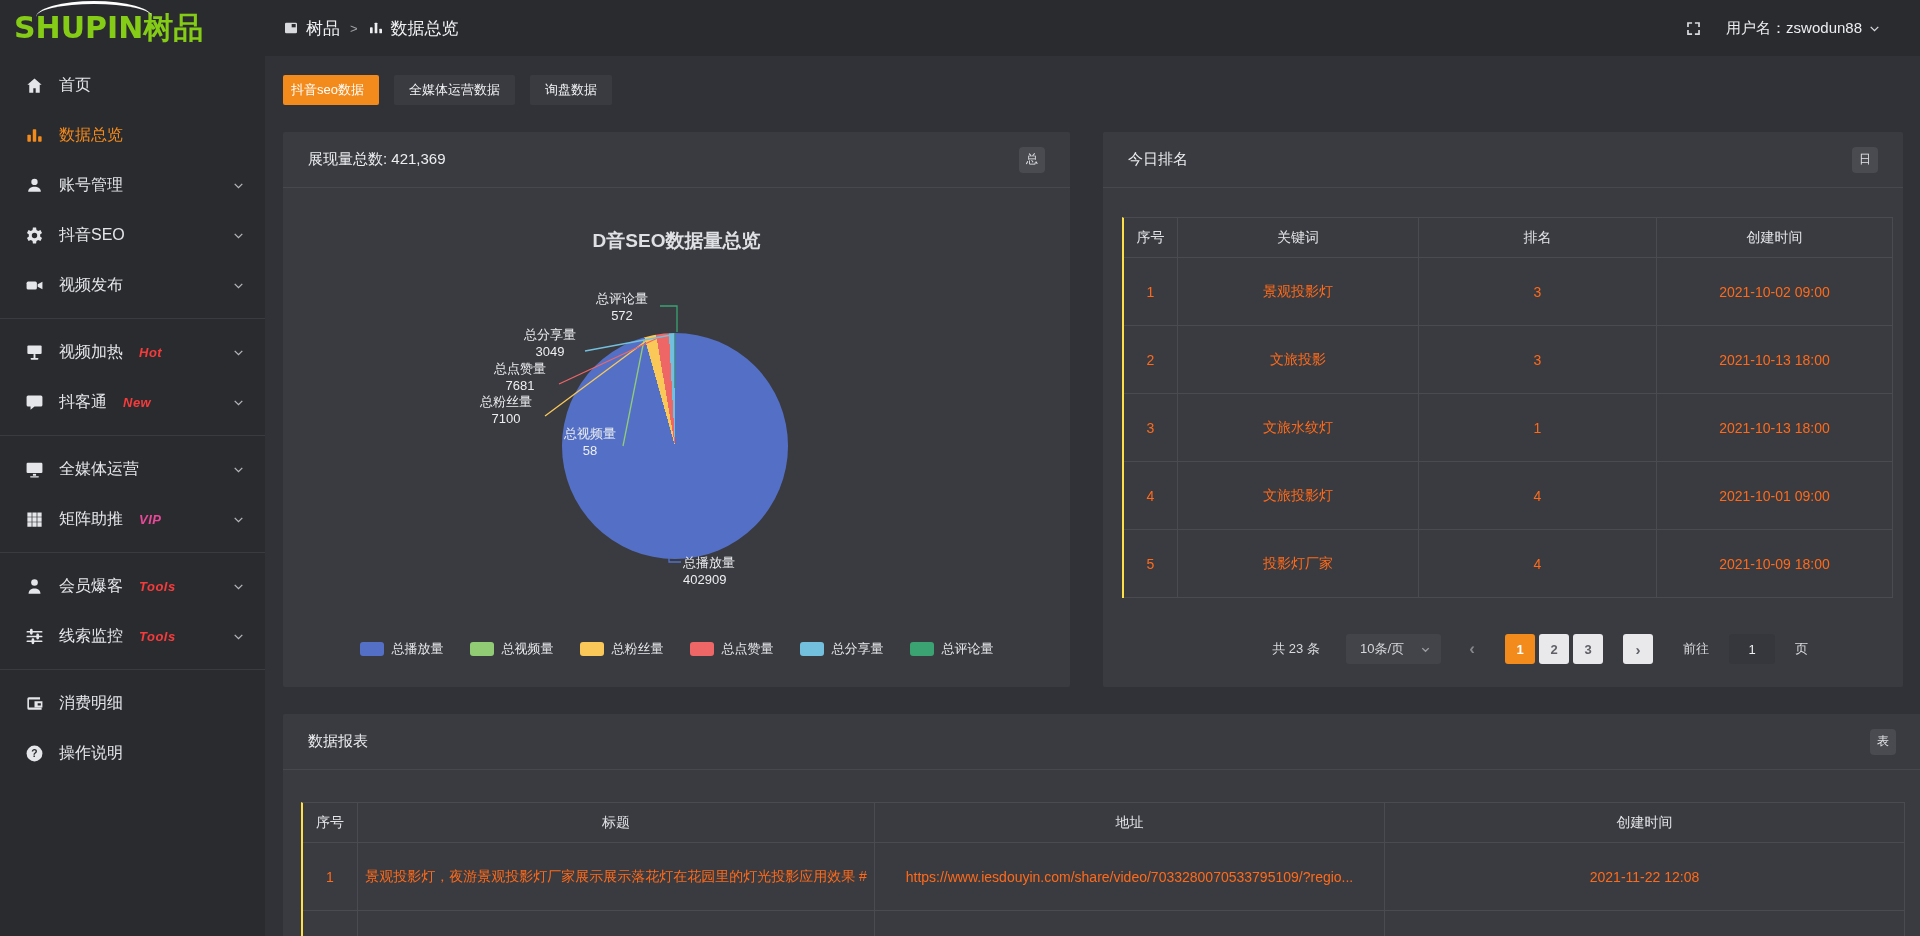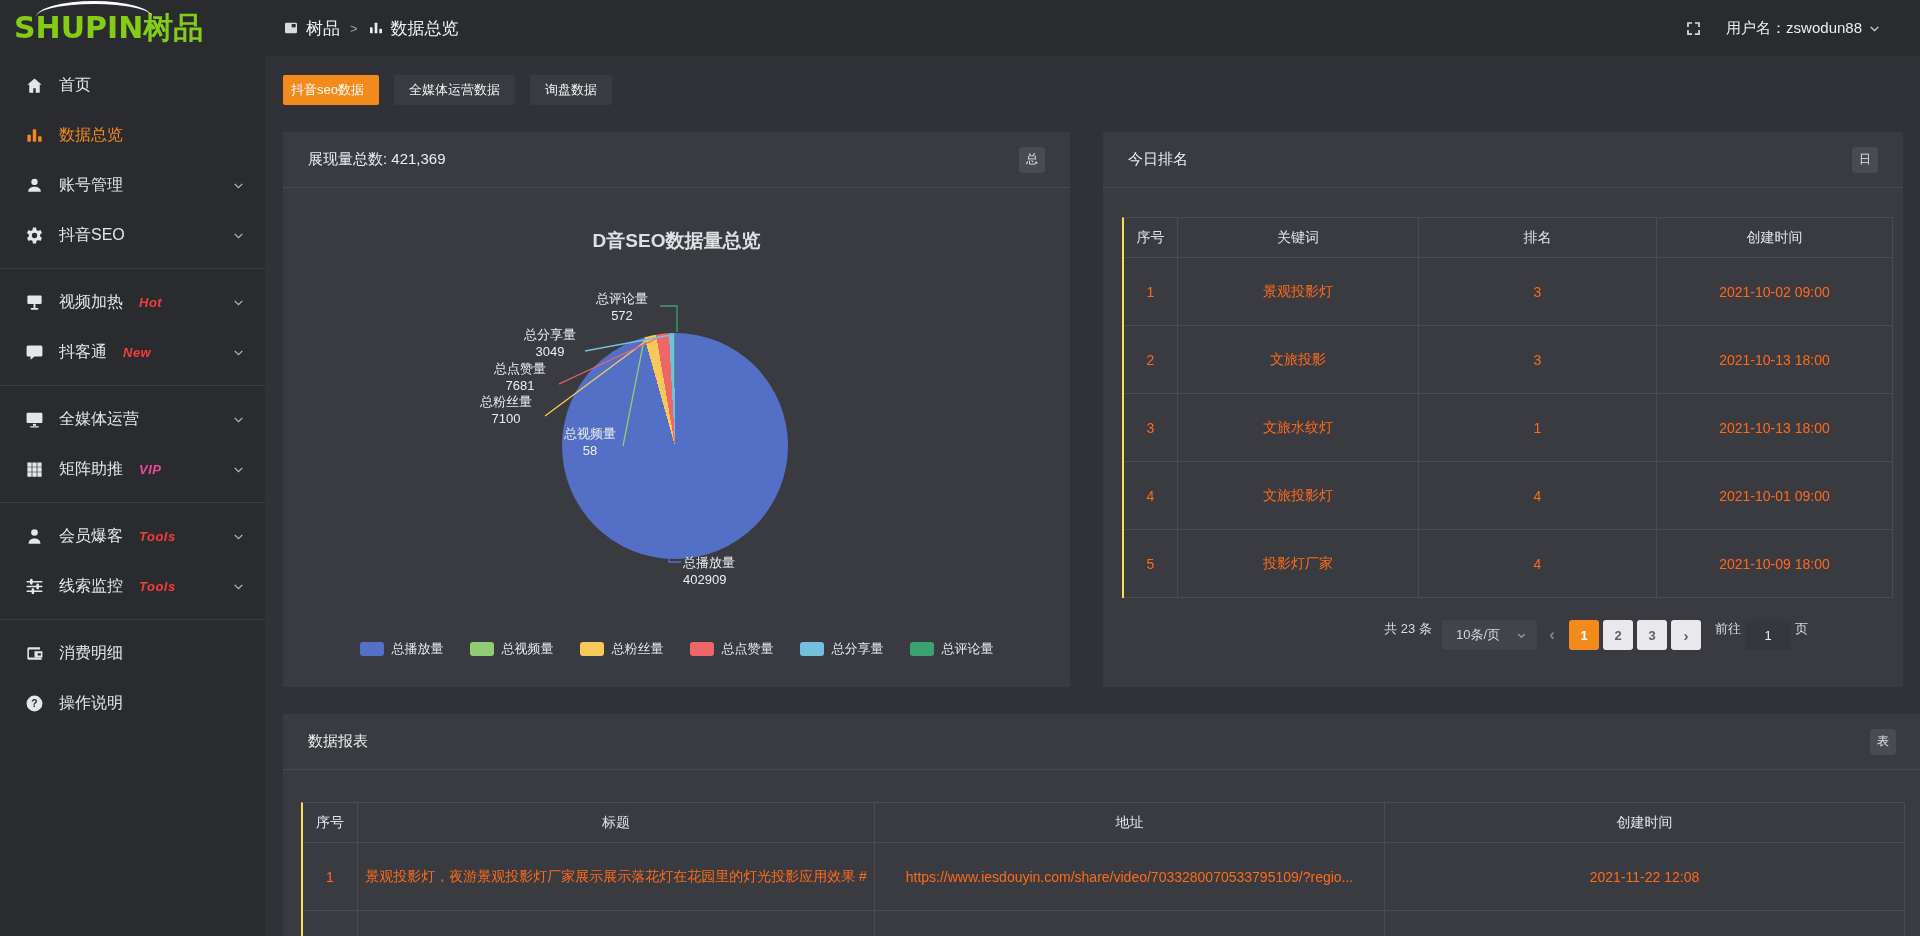--- a/index.html
+++ b/index.html
@@ -86,22 +86,22 @@
   .tbl-h, .tbl-c { display:flex; align-items:center; justify-content:center;
     border-right:1px solid #4a4b50; border-bottom:1px solid #4a4b50;
     font-size:14px; color:#e2e4e8; text-align:center; padding:0 6px; }
   .tbl-h { height:40px; }
   .tbl-c { height:68px; }
   .tbl-c.stub { height:60px; border-bottom:none; }
 
   
   .panel-ranking { width:820px; height:555px; }
   #ranking-table { margin:29px 0 0 19px; grid-template-columns:54px 241px 238px 236px; }
-  .pagination { display:flex; justify-content:flex-end;
-    margin:22px 95px 0 0; font-size:13px; color:#d8dadd; gap:0; }
+  .pagination { display:flex; align-items:center; justify-content:flex-end;
+    margin:36px 95px 0 0; font-size:13px; color:#d8dadd; gap:16px; }
   .pg-total { margin-right:10px; }
   .pg-size { display:flex; align-items:center; gap:16px; background:#434449; height:30px;
     padding:0 10px 0 14px; border-radius:3px; cursor:pointer; color:#d4d6da; }
   .pg-btn { min-width:30px; height:30px; display:flex; align-items:center; justify-content:center;
     border-radius:3px; font-size:13px; cursor:pointer; }
   .pg-prev { color:#85878d; font-size:17px; font-weight:bold; background:transparent; }
   .pg-page { background:#e9e9eb; color:#5f6166; font-weight:bold; margin:0 2px; }
   .pg-page.active { background:#f28a1c; color:#fff; }
   .pg-next { background:#e9e9eb; color:#5f6166; font-size:15px; font-weight:bold; margin-left:2px; }
   .pg-goto-label { margin-left:14px; }
@@ -193,20 +193,34 @@
         </svg>
       </span>
     </div>
     <div class="side-item">
       <span class="s-icon">
         <svg width="19" height="19" viewBox="0 0 24 24" fill="currentColor" fill-rule="evenodd">
           <path d="M10 2h4l.5 3a7.2 7.2 0 0 1 2.1 1.2l2.9-1 2 3.5-2.4 2a7.4 7.4 0 0 1 0 2.6l2.4 2-2 3.5-2.9-1a7.2 7.2 0 0 1-2.1 1.2L14 22h-4l-.5-3a7.2 7.2 0 0 1-2.1-1.2l-2.9 1-2-3.5 2.4-2a7.4 7.4 0 0 1 0-2.6l-2.4-2 2-3.5 2.9 1A7.2 7.2 0 0 1 9.5 5zm2 6.6a3.4 3.4 0 1 0 0 6.8 3.4 3.4 0 0 0 0-6.8z"></path>
         </svg>
       </span>
       <span>抖音SEO</span>
+      <span class="side-chevron">
+        <svg width="13" height="13" viewBox="0 0 24 24" fill="none" stroke="currentColor" stroke-width="2.4">
+          <path d="M5 9l7 7 7-7"></path>
+        </svg>
+      </span>
+    </div>
+    <div class="side-item">
+      <span class="s-icon">
+        <svg width="19" height="19" viewBox="0 0 24 24" fill="currentColor">
+          <rect x="2" y="7" width="13" height="10" rx="2"></rect>
+          <path d="M16 10.5l6-3.2v9.4l-6-3.2z"></path>
+        </svg>
+      </span>
+      <span>视频发布</span>
       <span class="side-chevron">
         <svg width="13" height="13" viewBox="0 0 24 24" fill="none" stroke="currentColor" stroke-width="2.4">
           <path d="M5 9l7 7 7-7"></path>
         </svg>
       </span>
     </div>
     <hr class="sidebar-divider">
     <div class="side-item">
       <span class="s-icon">
         <svg width="19" height="19" viewBox="0 0 24 24" fill="currentColor">

